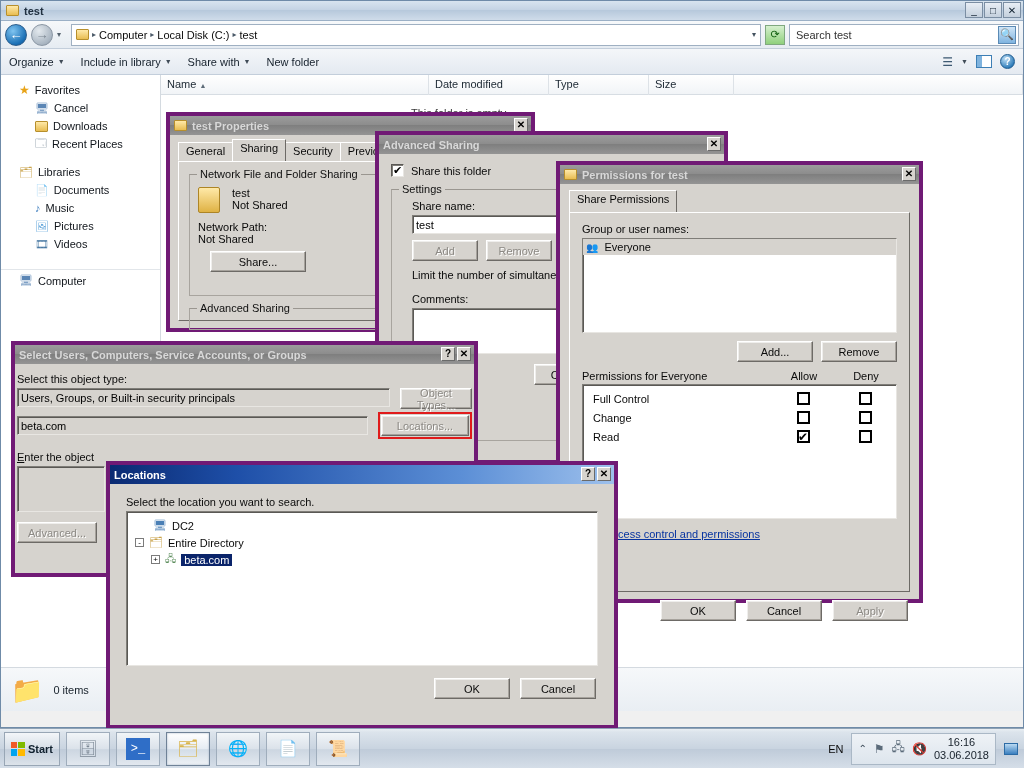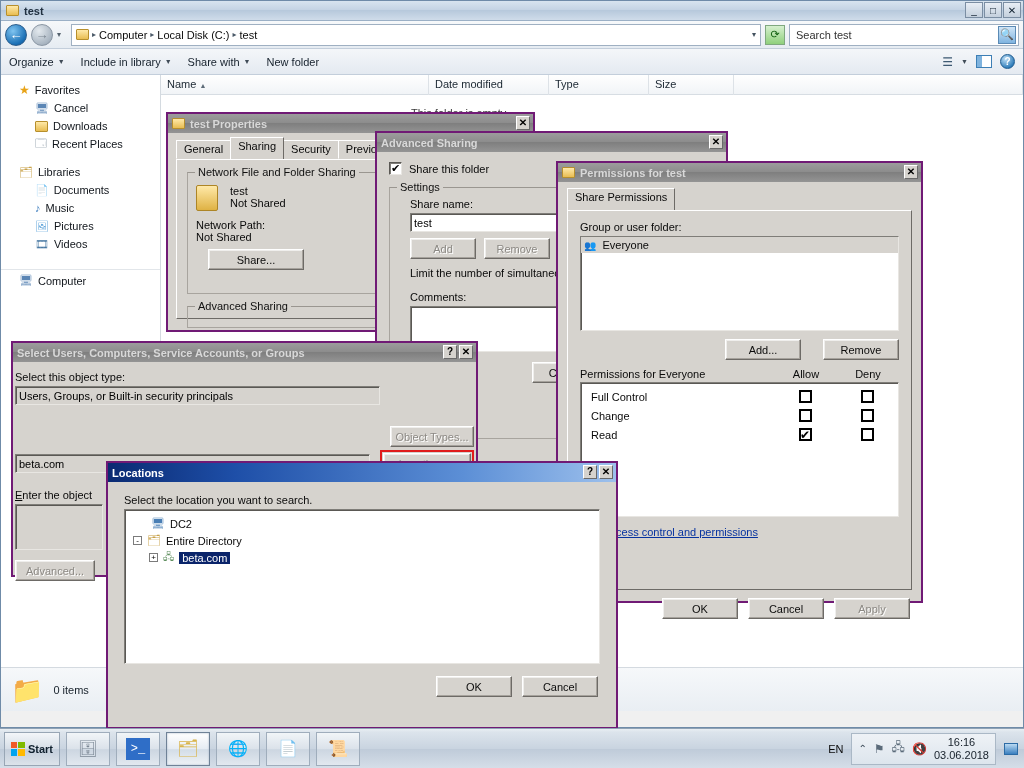--- a/index.html
+++ b/index.html
@@ -118,21 +118,21 @@
   .empty-msg { position:absolute; left: 250px; top: 32px; color:#3b3b3b; font-size:11px;}
 
   .exp-status {
     height: 44px; border-top: 1px solid #d4dae0;
     background: linear-gradient(to bottom,#f6f8fa,#e9eef3);
     display:flex; align-items:center; gap:10px; padding-left:10px;
     font-size: 11px; color:#16202a;
   }
 
   
-  .dlg { position: absolute; background: #d6d3ce; border: 2px solid #701a75; }
+  .dlg { position: absolute; background: #d6d3ce; border: 4px solid #701a75; }
   .dlg-tb {
     height: 19px; display:flex; align-items:center; padding-left:4px;
     font-weight: bold; font-size: 11px;
     position: relative;
   }
   .tb-gray { background: linear-gradient(to bottom,#9c9c9c,#8d8d8d 45%,#7f7f7f 50%,#949494); color:#d8d8d8; }
   .tb-blue { background: linear-gradient(to right,#0a2a72,#1e4fa8 25%,#5c8fd6 70%,#9dc0ec); color:#ffffff; }
   .tb-btns { position:absolute; right:3px; top:2px; display:flex; gap:2px; }
   .tbbtn {
     width:14px;height:14px; background: #d6d3ce; border:1px solid #444;
@@ -433,28 +433,28 @@
       <span style="margin-left:5px;">Permissions for test</span>
       <div class="tb-btns">
         <div class="tbbtn raised">✕</div>
       </div>
     </div>
     <div style="padding:8px 9px 0 9px;">
       <div class="tabstrip">
         <div class="tab active">Share Permissions</div>
       </div>
       <div class="tabpanel" style="height:380px; padding:10px 12px;">
-        <div class="lbl">Group or user folder:</div>
+        <div class="lbl">Group or user names:</div>
         <div class="listbox" style="height:95px;margin-top:3px;">
           <div style="display:flex;align-items:center;gap:6px;height:16px;background:#d6d3ce;padding:0 3px;">
             <span style="font-size:10px;color:#4a7fb5;">👥</span>
             <span class="lbl">Everyone</span>
           </div>
         </div>
-        <div style="display:flex;gap:22px;justify-content:flex-end;margin-top:8px;">
+        <div style="display:flex;gap:8px;justify-content:flex-end;margin-top:8px;">
           <div class="btn" style="width:76px;height:21px;">Add...</div>
           <div class="btn" style="width:76px;height:21px;">Remove</div>
         </div>
 
         <div style="display:flex;align-items:center;margin-top:8px;">
           <div class="lbl" style="flex:1;">Permissions for Everyone</div>
           <div class="lbl" style="width:62px;text-align:center;">Allow</div>
           <div class="lbl" style="width:62px;text-align:center;">Deny</div>
         </div>
 
@@ -505,21 +505,21 @@
         <div class="tbbtn raised">?</div>
         <div class="tbbtn raised">✕</div>
       </div>
     </div>
     <div style="padding:9px 2px;">
       <div class="lbl">Select this object type:</div>
       <div style="display:flex;gap:10px;margin-top:3px;">
         <div class="txtfield readonly" style="flex:1;height:19px;">
           <span>Users, Groups, or Built-in security principals</span>
         </div>
-        <div class="btn disabled" style="width:84px;height:21px;margin-top:40px;">Object Types...</div>
+        <div class="btn disabled" style="width:72px;height:21px;">Object Types...</div>
       </div>
 
       <div style="display:flex;gap:10px;margin-top:3px;align-items:center;">
         <div class="txtfield readonly" style="flex:1;height:19px;">
           <span>beta.com</span>
         </div>
         <div style="border:2px solid #e01b1b;padding:1px;">
           <div class="btn disabled" style="width:88px;height:21px;">Locations...</div>
         </div>
       </div>

